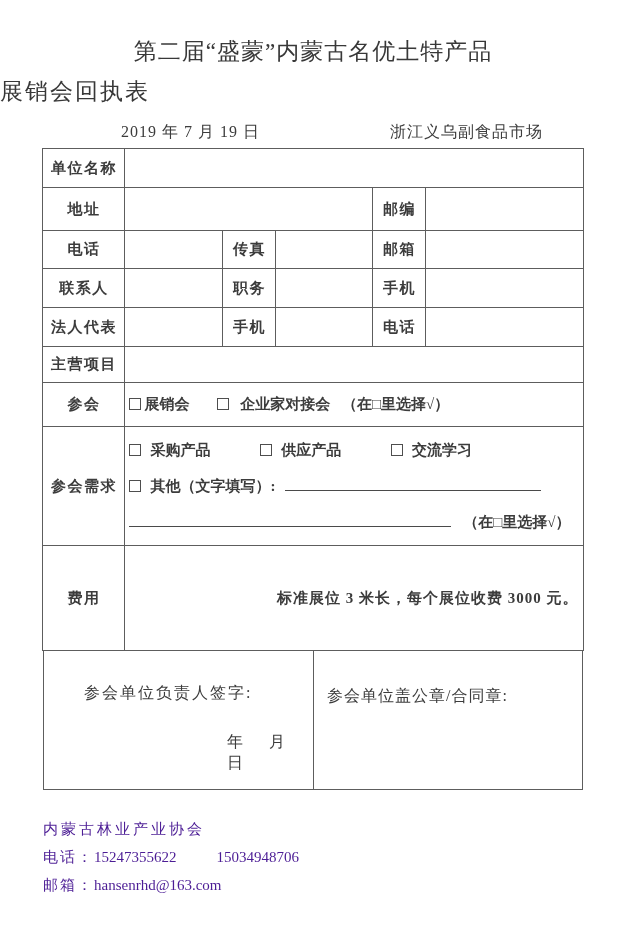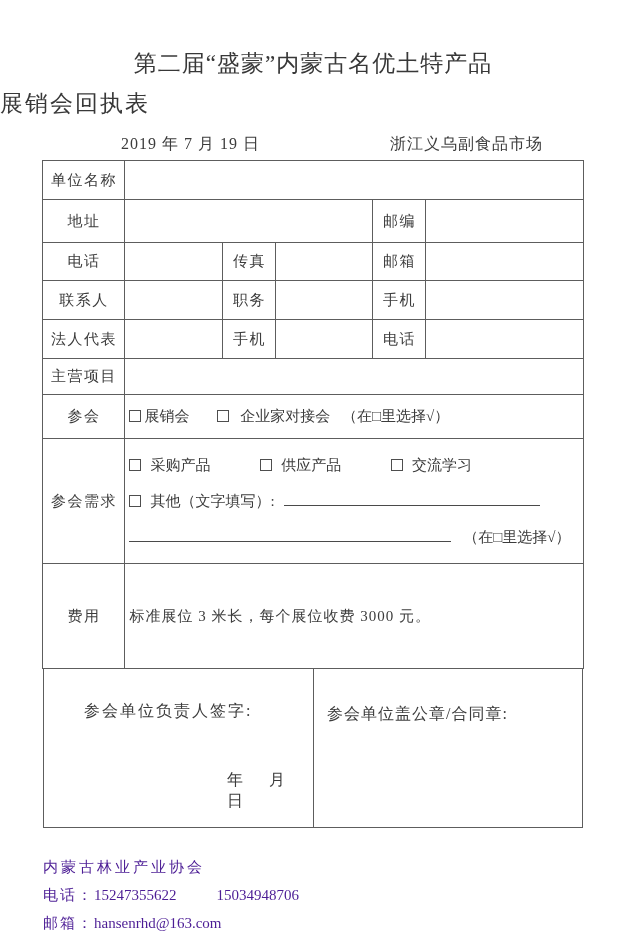--- a/index.html
+++ b/index.html
@@ -8,21 +8,21 @@
     position: relative;
     width: 626px;
     height: 933px;
     margin: 0 auto;
     background: #ffffff;
     color: #3c3c3c;
     font-family: "Liberation Serif", "DejaVu Serif", serif;
     overflow: hidden;
   }
   .title1 {
-    padding-top: 48px;
+    padding-top: 36px;
     text-align: center;
     font-size: 23px;
     letter-spacing: 1px;
     color: #383838;
   }
   .title2 {
     margin-top: 9px;
     font-size: 23px;
     letter-spacing: 2px;
     color: #383838;
@@ -40,21 +40,22 @@
   table.form {
     width: 540px;
     margin: 0 auto;
     border-collapse: collapse;
     table-layout: fixed;
     font-size: 15px;
   }
   table.form td {
     border: 1px solid #5d5d5d;
     vertical-align: middle;
-    padding: 8px 4px;
+    padding: 2px 4px;
+    font-weight: bold;
   }
   td.lbl { text-align: center; letter-spacing: 1.5px; }
   td.content { padding-left: 6px; }
   .cb {
     display: inline-block;
     width: 12px;
     height: 12px;
     border: 1px solid #4e4e4e;
     vertical-align: -1px;
     background: #fff;
@@ -68,27 +69,27 @@
   .needs-line .cb { margin-right: 9px; }
   .needs-gap { margin-left: 46px; }
   .fill-line {
     display: inline-block;
     border-bottom: 1px solid #4a4a4a;
     height: 15px;
     vertical-align: baseline;
   }
   .fill-line.l1 { width: 256px; margin-left: 6px; }
   .fill-line.l2 { width: 322px; }
-  .fee-cell { text-align: left; letter-spacing: 1px; }
+  .fee-cell { text-align: right; letter-spacing: 1px; }
   .sig-row {
     width: 540px;
     margin: -1px auto 0 auto;
     display: flex;
     border: 1px solid #5d5d5d;
-    height: 160px;
+    height: 140px;
     font-size: 16px;
   }
   .sig-cell { position: relative; width: 50%; height: 100%; }
   .sig-cell.right { border-left: 1px solid #5d5d5d; }
   .sig-label { position: absolute; top: 32px; left: 40px; letter-spacing: 2px; }
   .seal-label { position: absolute; top: 35px; left: 13px; letter-spacing: 1px; text-align: center; }
   .ymd { position: absolute; bottom: 15px; left: 183px; letter-spacing: 0; }
   .ymd span { margin-right: 22px; }
   .footer {
     width: 540px;

